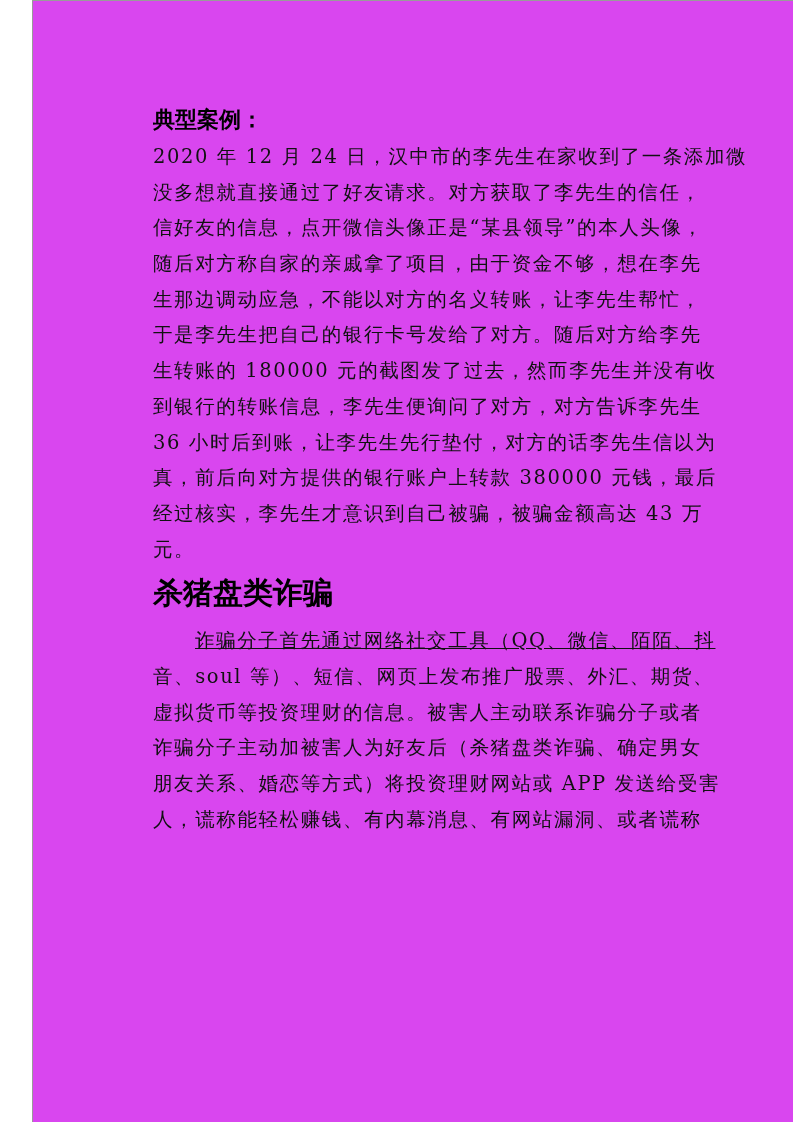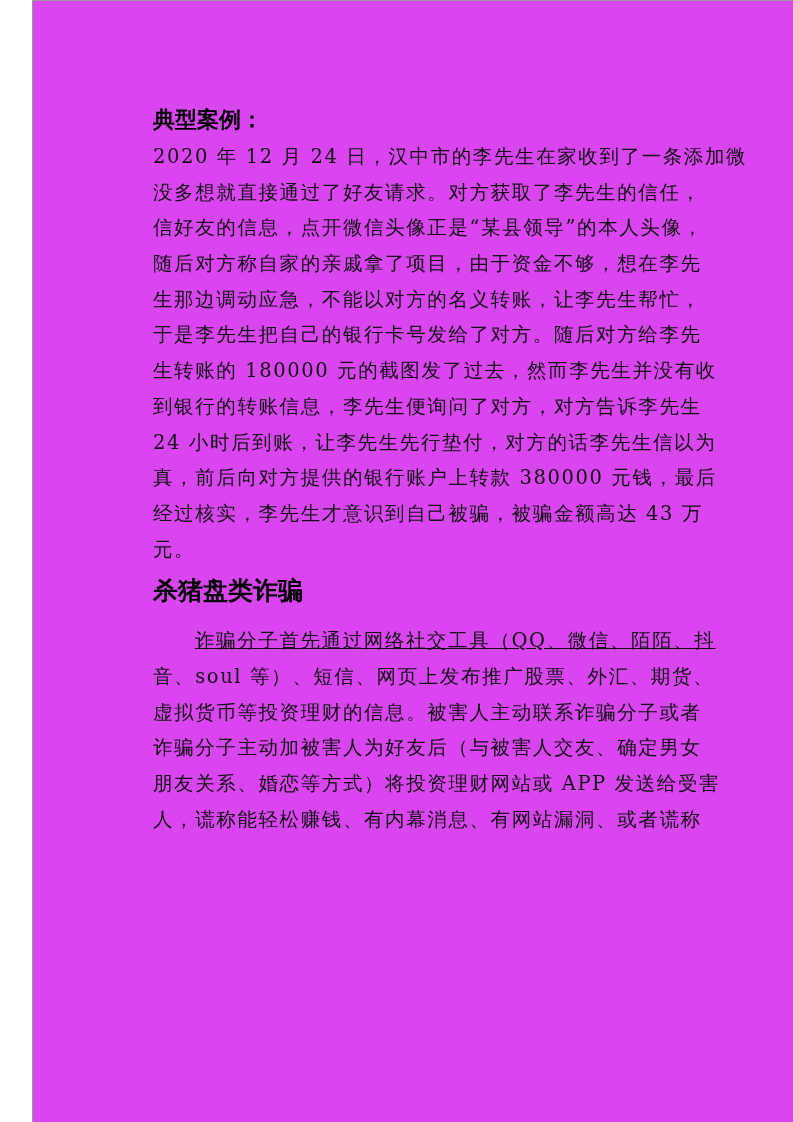--- a/index.html
+++ b/index.html
@@ -13,21 +13,21 @@
   .content {
     position: absolute; left: 120px; top: 100px; width: 556px;
     color: #111;
     font-family: "DejaVu Serif", "Liberation Serif", serif;
   }
   .h-bold {
     font-family: "DejaVu Sans", "Liberation Sans", sans-serif;
     font-weight: bold; color: #000;
   }
   .h2 { font-size: 22px; height: 38px; line-height: 38px; }
-  .h1 { font-size: 25px; height: 48px; line-height: 48px; margin-top: 2px; font-family: Liberation Mono, monospace; }
+  .h1 { font-size: 30px; height: 48px; line-height: 48px; margin-top: 2px; }
   .para { font-size: 19.5px; line-height: 35.7px; text-align: justify; letter-spacing: 1.6px; }
   .line { display: block; white-space: nowrap; height: 35.7px; }
   .indent { padding-left: 42px; text-decoration: underline; }
 </style>
 </head>
 <body>
 
 <div class="page">
   <div class="content">
 
@@ -35,31 +35,31 @@
 
     <div class="para">
       <span class="line">2020 年 12 月 24 日，汉中市的李先生在家收到了一条添加微</span>
       <span class="line">没多想就直接通过了好友请求。对方获取了李先生的信任，</span>
       <span class="line">信好友的信息，点开微信头像正是“某县领导”的本人头像，</span>
       <span class="line">随后对方称自家的亲戚拿了项目，由于资金不够，想在李先</span>
       <span class="line">生那边调动应急，不能以对方的名义转账，让李先生帮忙，</span>
       <span class="line">于是李先生把自己的银行卡号发给了对方。随后对方给李先</span>
       <span class="line">生转账的 180000 元的截图发了过去，然而李先生并没有收</span>
       <span class="line">到银行的转账信息，李先生便询问了对方，对方告诉李先生</span>
-      <span class="line">24 小时后到账，让李先生先行垫付，对方的话李先生信以为</span>
+      <span class="line">36 小时后到账，让李先生先行垫付，对方的话李先生信以为</span>
       <span class="line">真，前后向对方提供的银行账户上转款 380000 元钱，最后</span>
       <span class="line">经过核实，李先生才意识到自己被骗，被骗金额高达 43 万</span>
       <span class="line">元。</span>
     </div>
 
     <div class="h-bold h1">杀猪盘类诈骗</div>
 
     <div class="para" style="margin-top:6px;">
       <span class="line indent">诈骗分子首先通过网络社交工具（QQ、微信、陌陌、抖</span>
       <span class="line">音、soul 等）、短信、网页上发布推广股票、外汇、期货、</span>
       <span class="line">虚拟货币等投资理财的信息。被害人主动联系诈骗分子或者</span>
-      <span class="line">诈骗分子主动加被害人为好友后（与被害人交友、确定男女</span>
+      <span class="line">诈骗分子主动加被害人为好友后（杀猪盘类诈骗、确定男女</span>
       <span class="line">朋友关系、婚恋等方式）将投资理财网站或 APP 发送给受害</span>
       <span class="line">人，谎称能轻松赚钱、有内幕消息、有网站漏洞、或者谎称</span>
     </div>
 
   </div>
 </div>
 
 </body></html>

